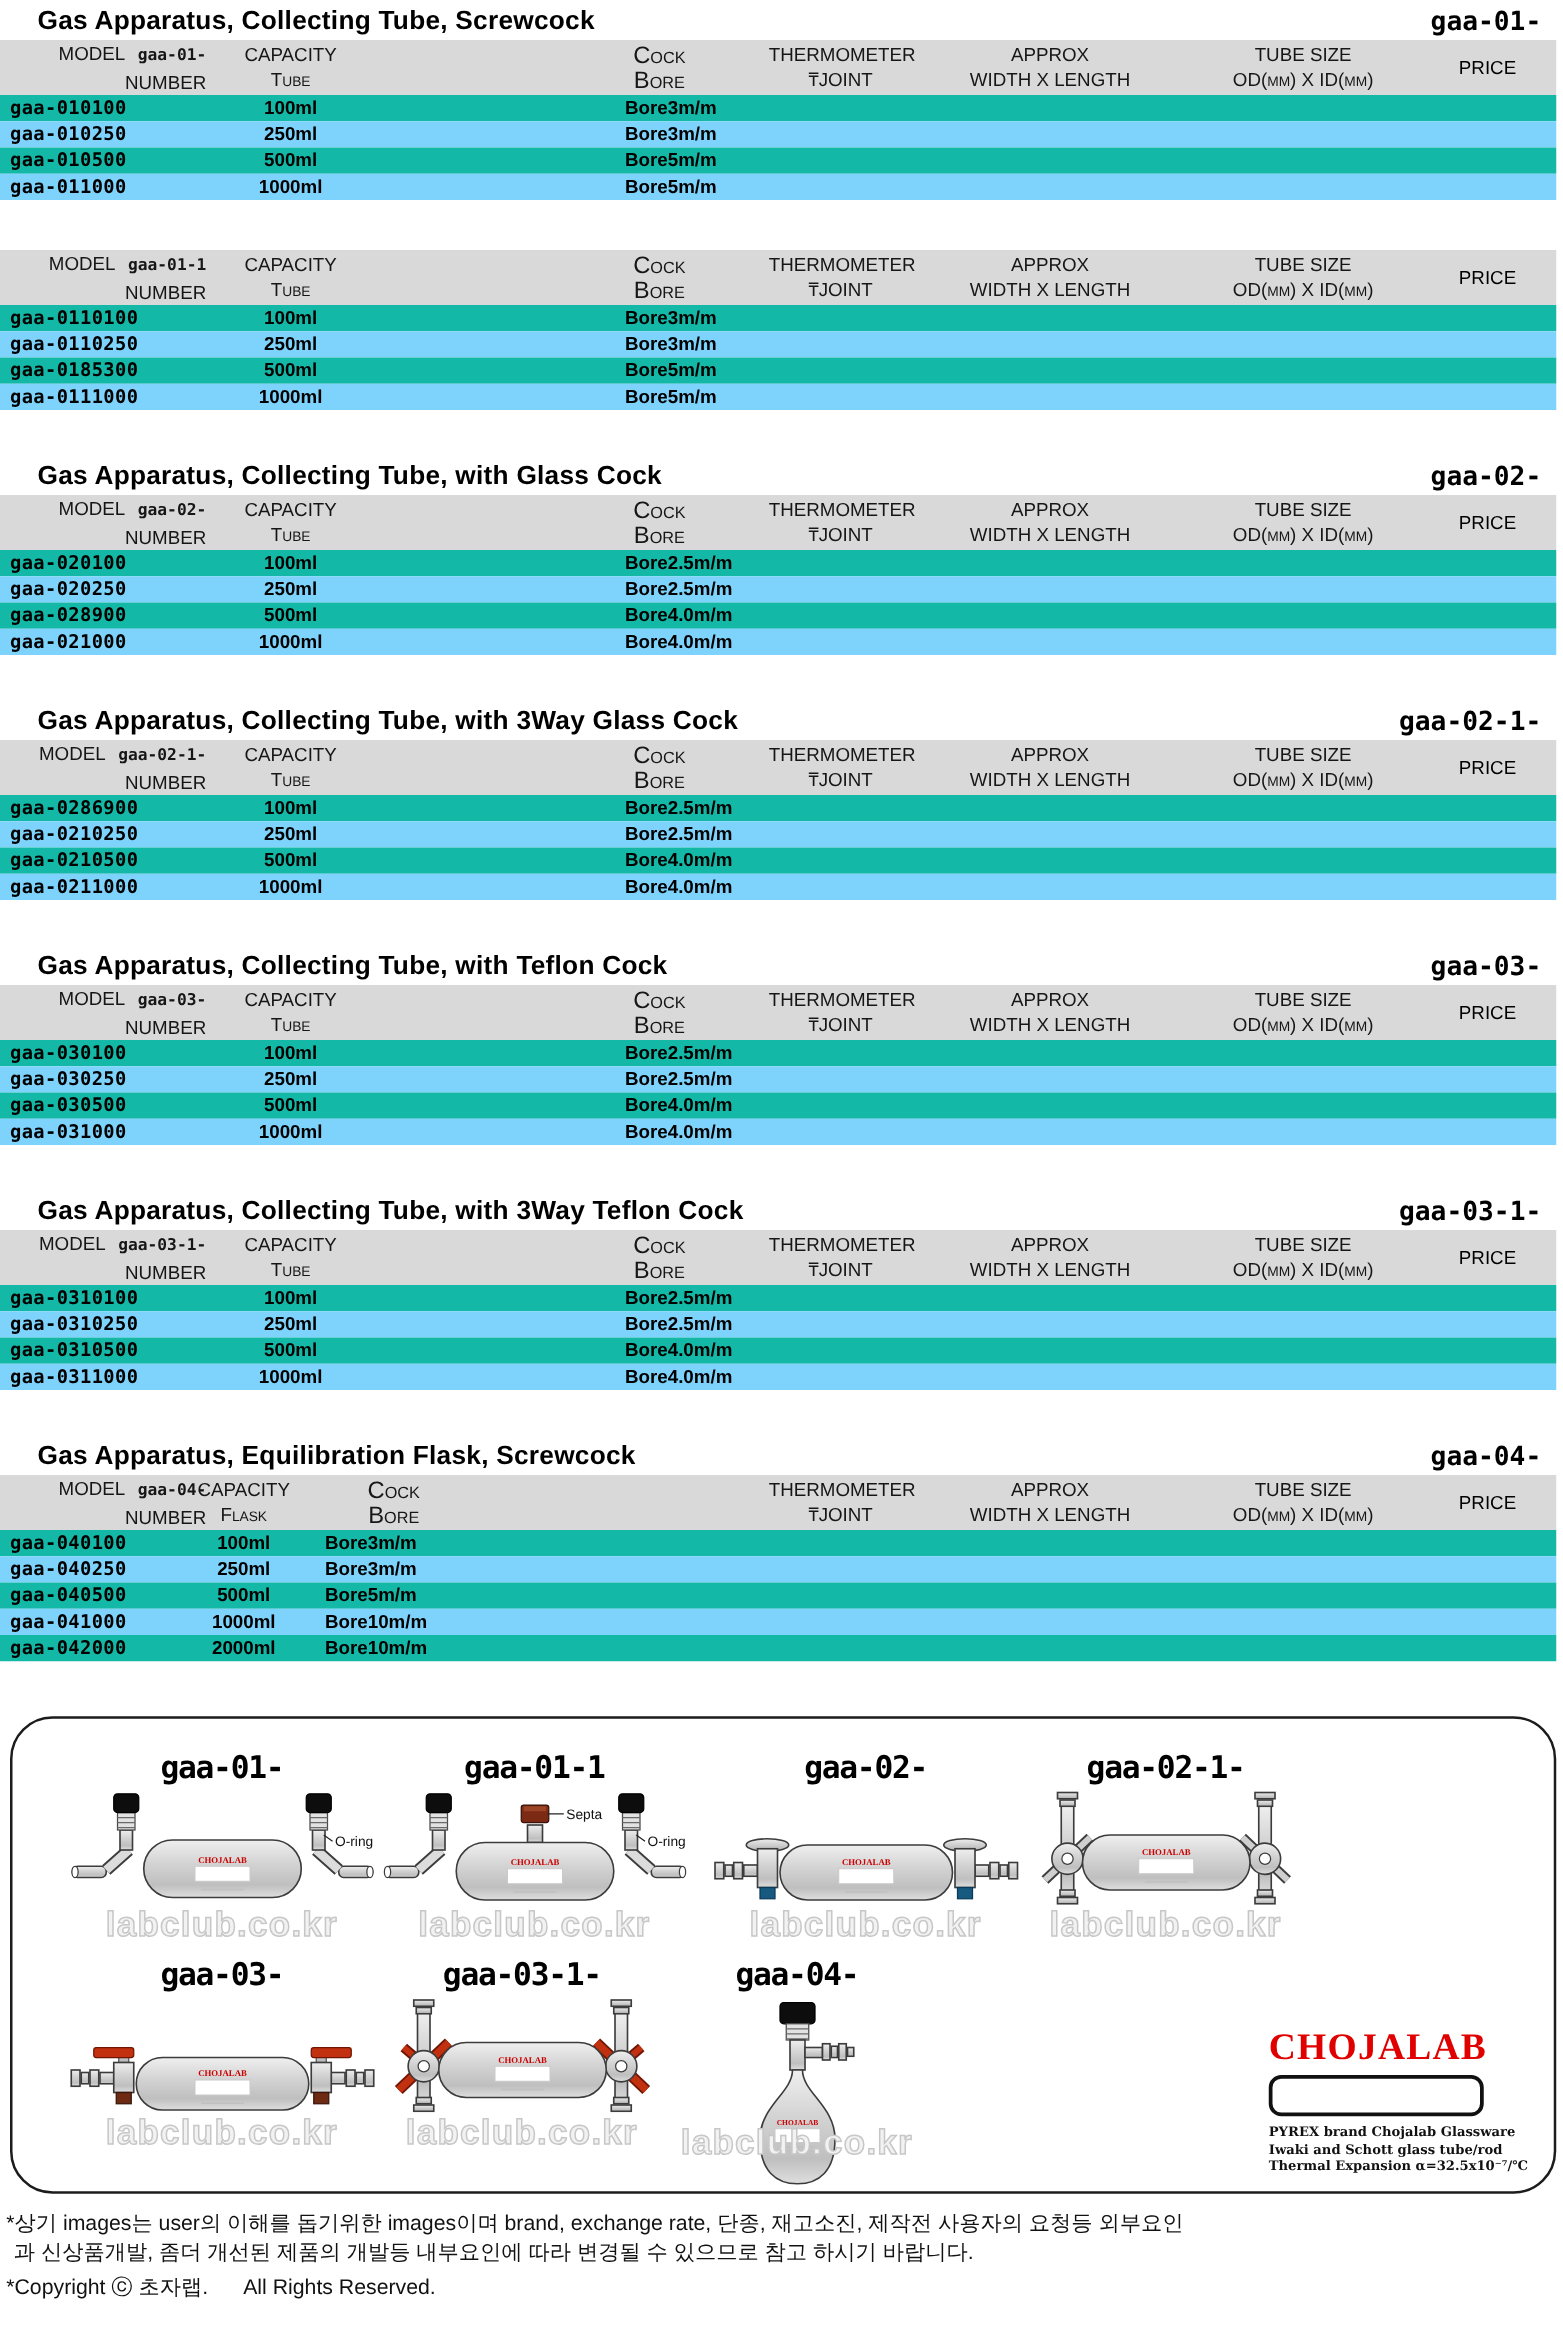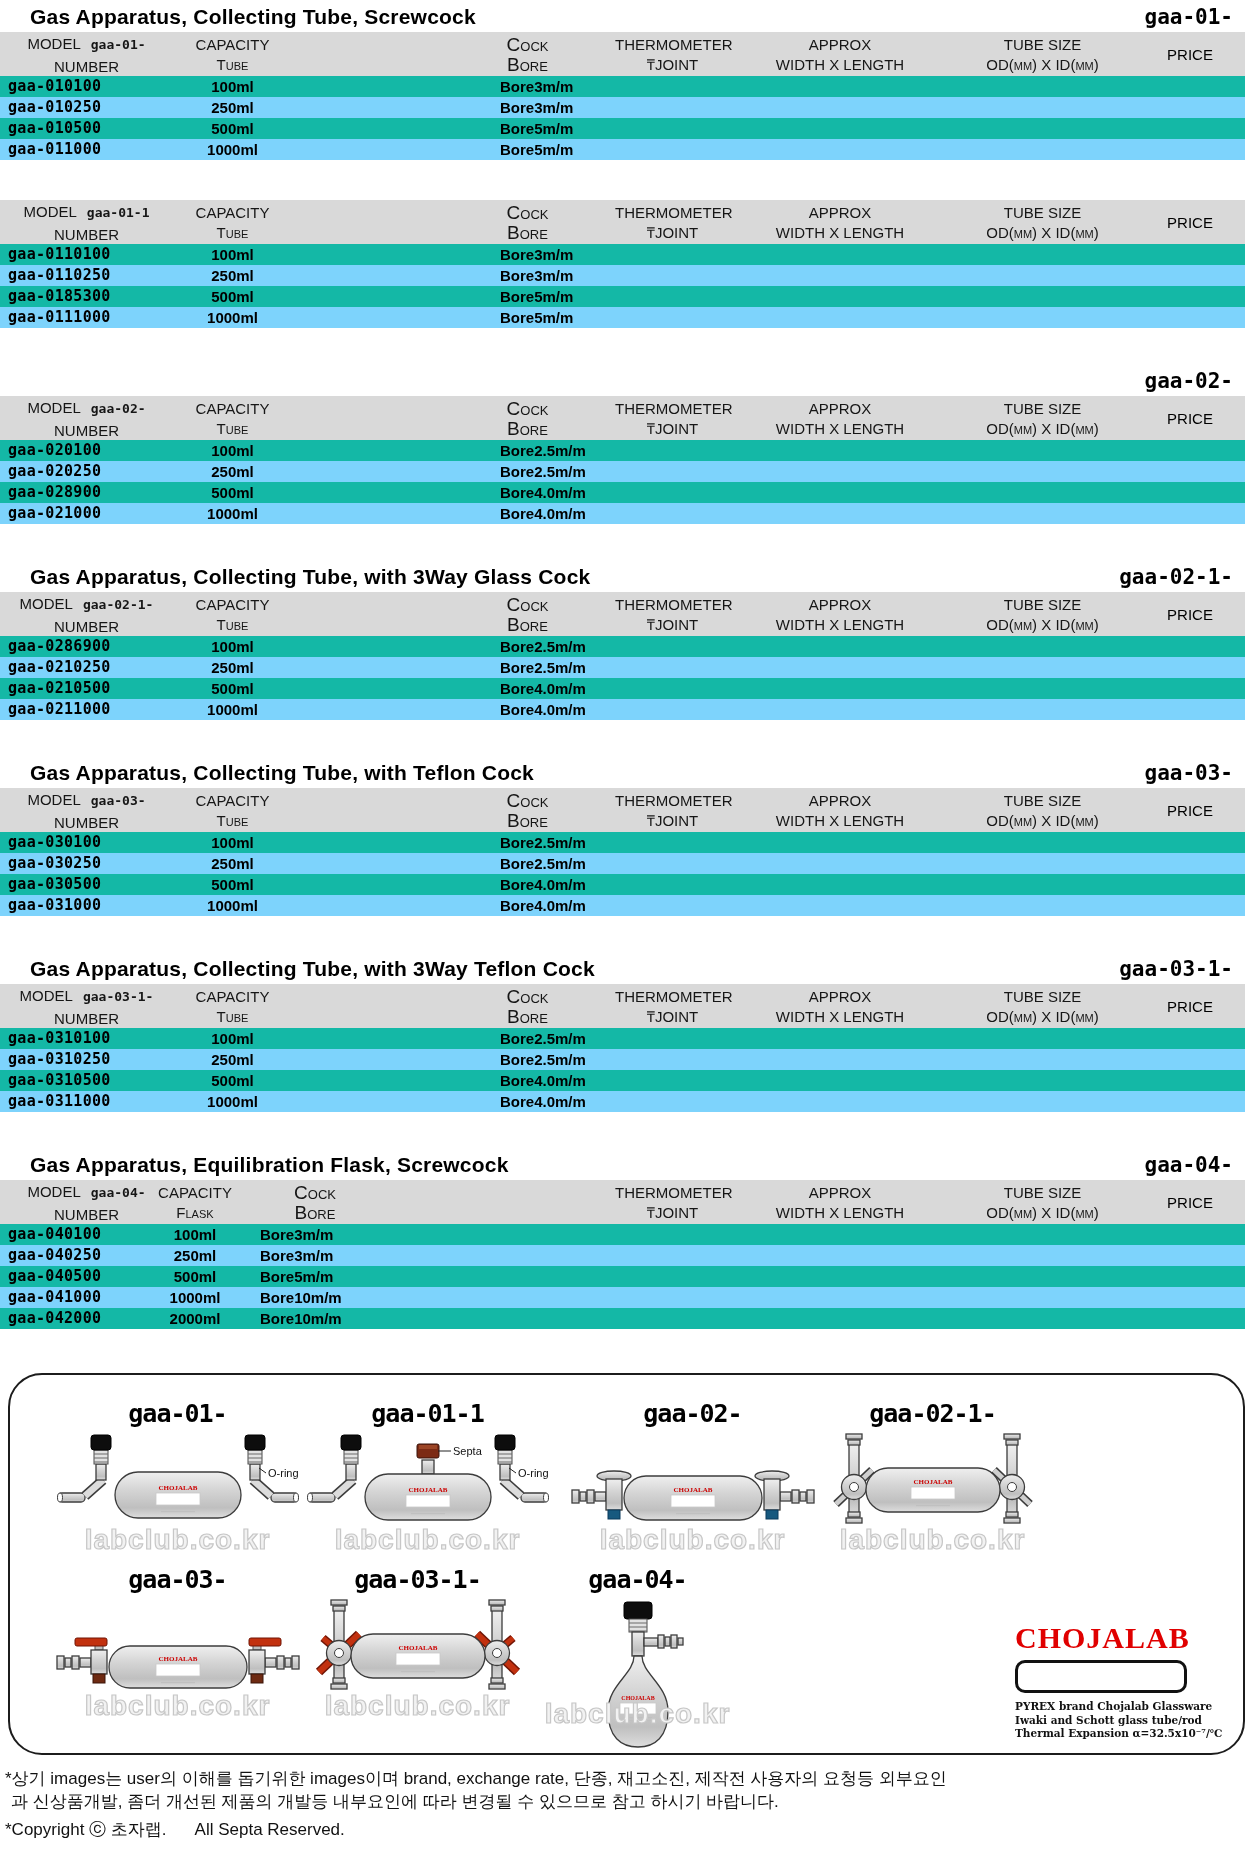--- a/index.html
+++ b/index.html
@@ -11,21 +11,21 @@
   .sec + .sec { margin-top: 40px; }
   .trow { position: relative; height: 28px; }
   .ttl { display: inline-block; padding-left: 30px; font-size: 21px; font-weight: bold; line-height: 26px; letter-spacing: 0.2px; }
   .tcode { position: absolute; right: 12px; top: 0; font-family: "DejaVu Sans Mono", monospace; font-weight: bold; font-size: 21px; line-height: 26px; }
 
   .hdr { position: relative; height: 44px; background: #d9d9d9; }
   .row { position: relative; height: 21px; background: #14b8a6; }
   .row.alt { background: #7dd3fc; }
 
   .hc, .cell { position: absolute; top: 0; height: 100%; text-align: center; }
-  .c-model { left: 0; width: 165px; text-align: center; padding-left: 8px; }
+  .c-model { left: 0; width: 165px; text-align: right; padding-left: 8px; }
   .v-tube  .c-cap  { left: 165px; width: 135px; }
   .v-tube  .c-cock { left: 440px; width: 175px; }
   .v-flask .c-cap  { left: 140px; width: 110px; }
   .v-flask .c-cock { left: 250px; width: 130px; }
   .c-thermo { left: 615px; width: 115px; }
   .c-approx { left: 730px; width: 220px; }
   .c-tube   { left: 950px; width: 185px; }
   .c-price  { left: 1135px; width: 110px; display: flex; align-items: center; justify-content: center; }
 
   .hl { font-size: 15px; line-height: 20px; padding-top: 3px; color: #161616; }
@@ -189,21 +189,21 @@
         <div class="cell c-cap">500ml</div>
         <div class="cell c-cock bore">Bore5m/m</div>
       </div>
       <div class="row alt">
         <div class="cell c-model num">gaa-0111000</div>
         <div class="cell c-cap">1000ml</div>
         <div class="cell c-cock bore">Bore5m/m</div>
       </div>
     </section>
     <section class="sec v-tube">
-      <div class="trow"><div class="tcode">gaa-02-</div></div>
+      <div class="trow"><h2 class="ttl">Gas Apparatus, Collecting Tube, with Glass Cock</h2><div class="tcode">gaa-02-</div></div>
       <div class="hdr">
         <div class="hc c-model">
           <div class="hl"><span class="lab">MODEL</span><span class="mcode">gaa-02-</span></div>
           <div class="hl hl2"><span class="lab">NUMBER</span></div>
         </div>
         <div class="hc c-cap">
           <div class="hl">CAPACITY</div>
           <div class="hl hl2 sc">Tube</div>
         </div>
         <div class="hc c-cock">
@@ -685,14 +685,14 @@
     <div class="brand-line">Iwaki and Schott glass tube/rod</div>
     <div class="brand-line">Thermal Expansion α=32.5x10⁻⁷/℃</div>
   </div>
 </div>
 
 <div class="footnote">
   <div class="l1">*상기 images는 user의 이해를 돕기위한 images이며 brand, exchange rate, 단종, 재고소진, 제작전 사용자의 요청등 외부요인</div>
   <div class="l2">과 신상품개발, 좀더 개선된 제품의 개발등 내부요인에 따라 변경될 수 있으므로 참고 하시기 바랍니다.</div>
 </div>
 <div class="copyright">
-  <span>*Copyright ⓒ 초자랩.</span><span class="crr">All Septa Reserved.</span>
+  <span>*Copyright ⓒ 초자랩.</span><span class="crr">All Rights Reserved.</span>
 </div>
 
 </body></html>

